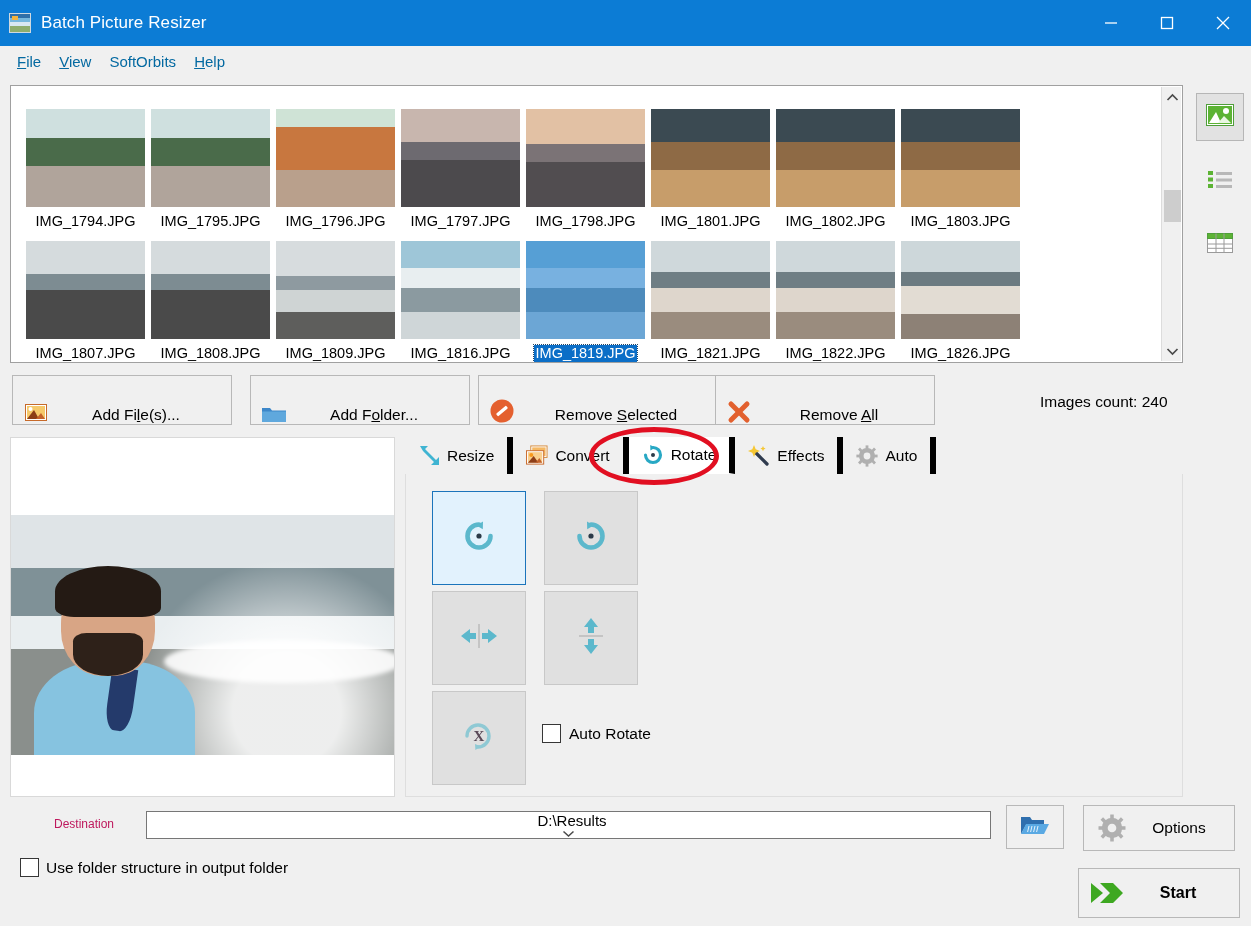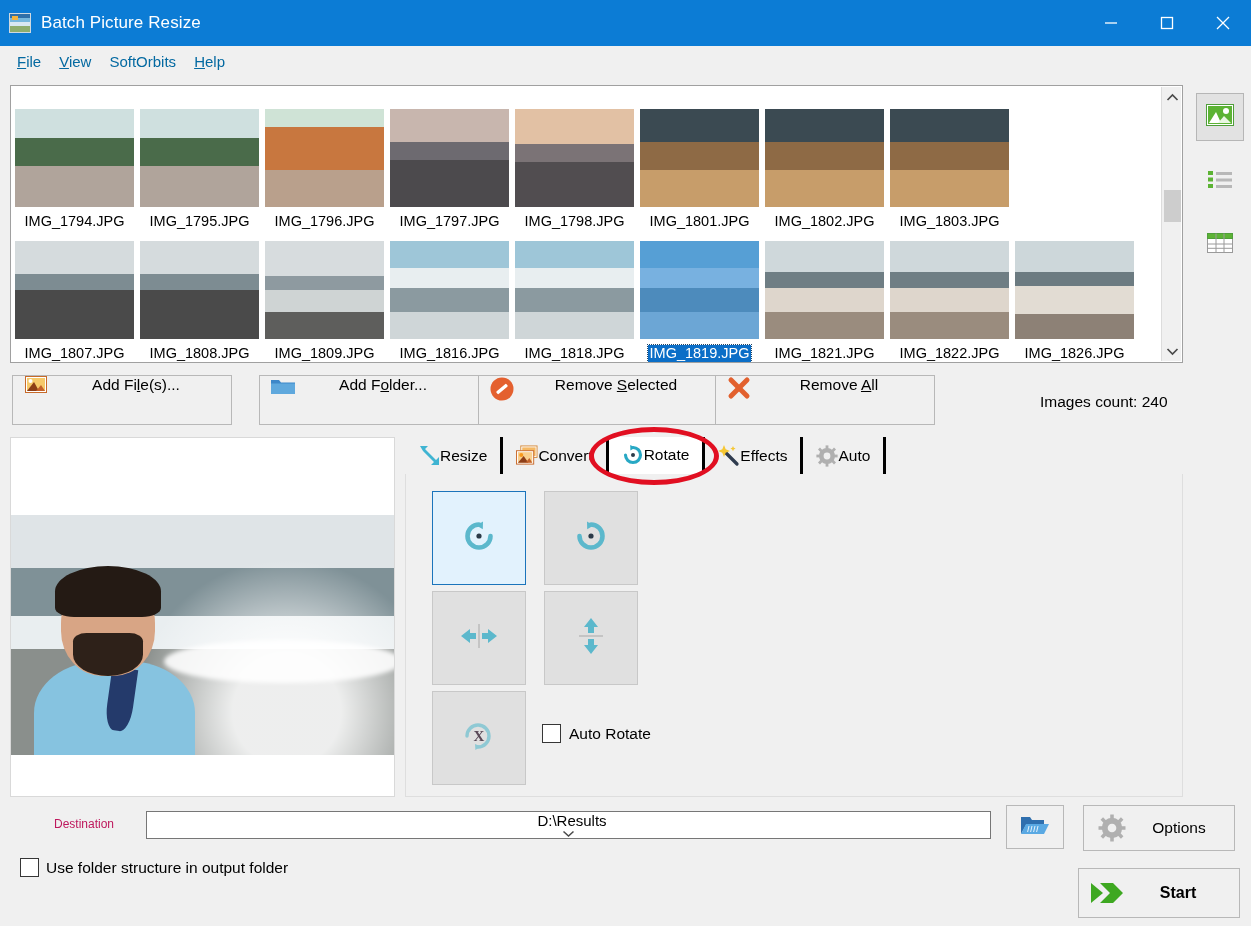--- a/index.html
+++ b/index.html
@@ -52,21 +52,21 @@
   }
   .menu-item u { text-decoration: underline; }
 
   
   .thumbs-outer {
     position: absolute; left: 10px; top: 85px; width: 1173px; height: 278px;
     background: #ffffff; border: 1px solid #a0a0a0;
     overflow: hidden;
   }
   .thumbs-scroll {
-    position: absolute; left: 1px; top: 0; width: 1151px; height: 344px; overflow: hidden;
+    position: absolute; left: 12px; top: 0; width: 1151px; height: 344px; overflow: hidden;
   }
   .thumb-rowgrid {
     position: absolute; left: 0; width: 1151px;
     display: flex; flex-wrap: wrap;
   }
   .thumb-cell {
     width: 125px; height: 132px; margin: 0;
     display: flex; flex-direction: column; align-items: center;
   }
   .thumb-img {
@@ -104,21 +104,21 @@
   .vm-btn {
     width: 48px; height: 48px; display: flex; align-items: center; justify-content: center;
     margin-bottom: 16px; background: transparent; border: 1px solid transparent;
   }
   .vm-btn.active { background: #e2e2e2; border: 1px solid #b6b6b6; }
 
   
   .actions { position: absolute; left: 12px; top: 375px; height: 50px; }
   .abtn {
     position: absolute; top: 0; height: 50px; background: #f0f0f0;
-    border: 1px solid #b8b8b8; display: flex; align-items: flex-start;
+    border: 1px solid #b8b8b8; display: flex; align-items: flex-end;
   }
   .abtn .ico { width: 46px; display: flex; align-items: center; justify-content: center; flex: none; }
   .abtn .lbl { font-size: 15.5px; color: #000; flex: 1; text-align: center; padding-right: 18px; }
   .abtn .lbl u { text-decoration: underline; }
   .img-count {
     position: absolute; left: 1040px; top: 393px; font-size: 15.5px; color: #000;
   }
 
   
   .preview {
@@ -160,22 +160,22 @@
     background: rgba(255,255,255,.88); border-radius: 50%; filter: blur(2px);
   }
 
   
   .tabwrap { position: absolute; left: 405px; top: 437px; width: 778px; height: 360px; }
   .tabstrip {
     position: absolute; left: 0; top: 0; height: 38px; display: flex; align-items: stretch;
     border-bottom: 1px solid #d0d0d0;
   }
   .tab {
-    display: flex; align-items: center; padding: 0 13px;
-    font-size: 15.5px; color: #000; border-right: 3px solid #000000;
+    display: flex; align-items: center; gap: 7px; padding: 0 13px;
+    font-size: 15.5px; color: #000; border-right: 6px solid #000000;
     background: #f0f0f0;
   }
   .tab.active { background: #ffffff; border-bottom: 1px solid #ffffff; position: relative; z-index: 2; }
   .tab .tab-ico { width: 22px; height: 22px; display: flex; align-items: center; justify-content: center; flex: none; }
   .tab-body {
     position: absolute; left: 0; top: 37px; width: 778px; height: 323px;
     background: #f0f0f0; border: 1px solid #dedede; border-top: none;
   }
 
   .annot-ellipse {
@@ -224,21 +224,21 @@
   .opt-btn .lbl { font-size: 15.5px; color: #000; flex: 1; text-align: center; padding-right: 16px; }
   .start-btn .lbl { font-size: 16px; color: #000; font-weight: bold; flex: 1; text-align: center; padding-right: 18px; }
 </style>
 </head>
 <body>
 
 <div id="app">
 
   <div class="titlebar">
     <div class="title-icon"></div>
-    <div class="title-text">Batch Picture Resize</div>
+    <div class="title-text">Batch Picture Resizer</div>
     <div class="win-btns">
       <div class="win-btn">
         <svg width="14" height="14" viewBox="0 0 14 14">
             <line x1="1" y1="7" x2="13" y2="7" stroke="#fff" stroke-width="1.3"></line>
           </svg>
       </div>
       <div class="win-btn">
         <svg width="14" height="14" viewBox="0 0 14 14">
             <rect x="1.5" y="1.5" width="11" height="11" fill="none" stroke="#fff" stroke-width="1.3"></rect>
           </svg>
@@ -315,24 +315,20 @@
             <div class="thumb-img" style="background: linear-gradient(rgb(213, 219, 221) 0px, rgb(213, 219, 221) 34%, rgb(125, 140, 146) 34%, rgb(125, 140, 146) 50%, rgb(74, 74, 74) 50%, rgb(74, 74, 74) 100%);"></div>
             <div class="thumb-label">IMG_1808.JPG</div>
           </div>
           <div class="thumb-cell">
             <div class="thumb-img" style="background: linear-gradient(rgb(215, 220, 222) 0px, rgb(215, 220, 222) 36%, rgb(142, 154, 160) 36%, rgb(142, 154, 160) 50%, rgb(207, 212, 212) 50%, rgb(207, 212, 212) 72%, rgb(94, 94, 92) 72%, rgb(94, 94, 92) 100%);"></div>
             <div class="thumb-label">IMG_1809.JPG</div>
           </div>
           <div class="thumb-cell">
             <div class="thumb-img" style="background: linear-gradient(rgb(158, 198, 216) 0px, rgb(158, 198, 216) 28%, rgb(232, 238, 240) 28%, rgb(232, 238, 240) 48%, rgb(139, 154, 160) 48%, rgb(139, 154, 160) 72%, rgb(207, 214, 216) 72%, rgb(207, 214, 216) 100%);"></div>
             <div class="thumb-label">IMG_1816.JPG</div>
-          </div>
-          <div class="thumb-cell">
-            <div class="thumb-img" style="background: linear-gradient(rgb(158, 198, 216) 0px, rgb(158, 198, 216) 28%, rgb(232, 238, 240) 28%, rgb(232, 238, 240) 48%, rgb(139, 154, 160) 48%, rgb(139, 154, 160) 72%, rgb(207, 214, 216) 72%, rgb(207, 214, 216) 100%);"></div>
-            <div class="thumb-label">IMG_1818.JPG</div>
           </div>
           <div class="thumb-cell selected">
             <div class="thumb-img" style="background: linear-gradient(rgb(158, 198, 216) 0px, rgb(158, 198, 216) 28%, rgb(232, 238, 240) 28%, rgb(232, 238, 240) 48%, rgb(139, 154, 160) 48%, rgb(139, 154, 160) 72%, rgb(207, 214, 216) 72%, rgb(207, 214, 216) 100%);"></div>
             <div class="thumb-label">IMG_1819.JPG</div>
           </div>
           <div class="thumb-cell">
             <div class="thumb-img" style="background: linear-gradient(rgb(207, 216, 219) 0px, rgb(207, 216, 219) 32%, rgb(111, 126, 132) 32%, rgb(111, 126, 132) 48%, rgb(222, 214, 204) 48%, rgb(222, 214, 204) 72%, rgb(154, 140, 126) 72%, rgb(154, 140, 126) 100%);"></div>
             <div class="thumb-label">IMG_1821.JPG</div>
           </div>
           <div class="thumb-cell">
@@ -405,21 +401,21 @@
         <svg width="22" height="20" viewBox="0 0 22 20">
           <rect x="0.5" y="0.5" width="21" height="16" fill="#fff" stroke="#c76a2a"></rect>
           <rect x="2" y="2" width="18" height="13" fill="#f6c96a"></rect>
           <polygon points="2,15 9,6 14,15" fill="#8c3d16"></polygon>
           <polygon points="11,15 16,9 20,15" fill="#c4622a"></polygon>
           <circle cx="5.5" cy="5" r="2" fill="#fff"></circle>
         </svg>
       </span>
       <span class="lbl"><span>Add Fi</span><u>l</u><span>e(s)...</span></span>
     </div>
-    <div class="abtn" style="left:247px; width:220px">
+    <div class="abtn" style="left:238px; width:220px">
       <span class="ico">
         <svg width="26" height="20" viewBox="0 0 26 20">
           <path d="M1,4 L9,4 L11,6.5 L25,6.5 L25,18 L1,18 Z" fill="#3d87c9"></path>
           <path d="M1,7.5 L25,7.5 L25,18 L1,18 Z" fill="#5fa8dd"></path>
         </svg>
       </span>
       <span class="lbl"><span>Add F</span><u>o</u><span>lder...</span></span>
     </div>
     <div class="abtn" style="left:466px; width:248px">
       <span class="ico">

